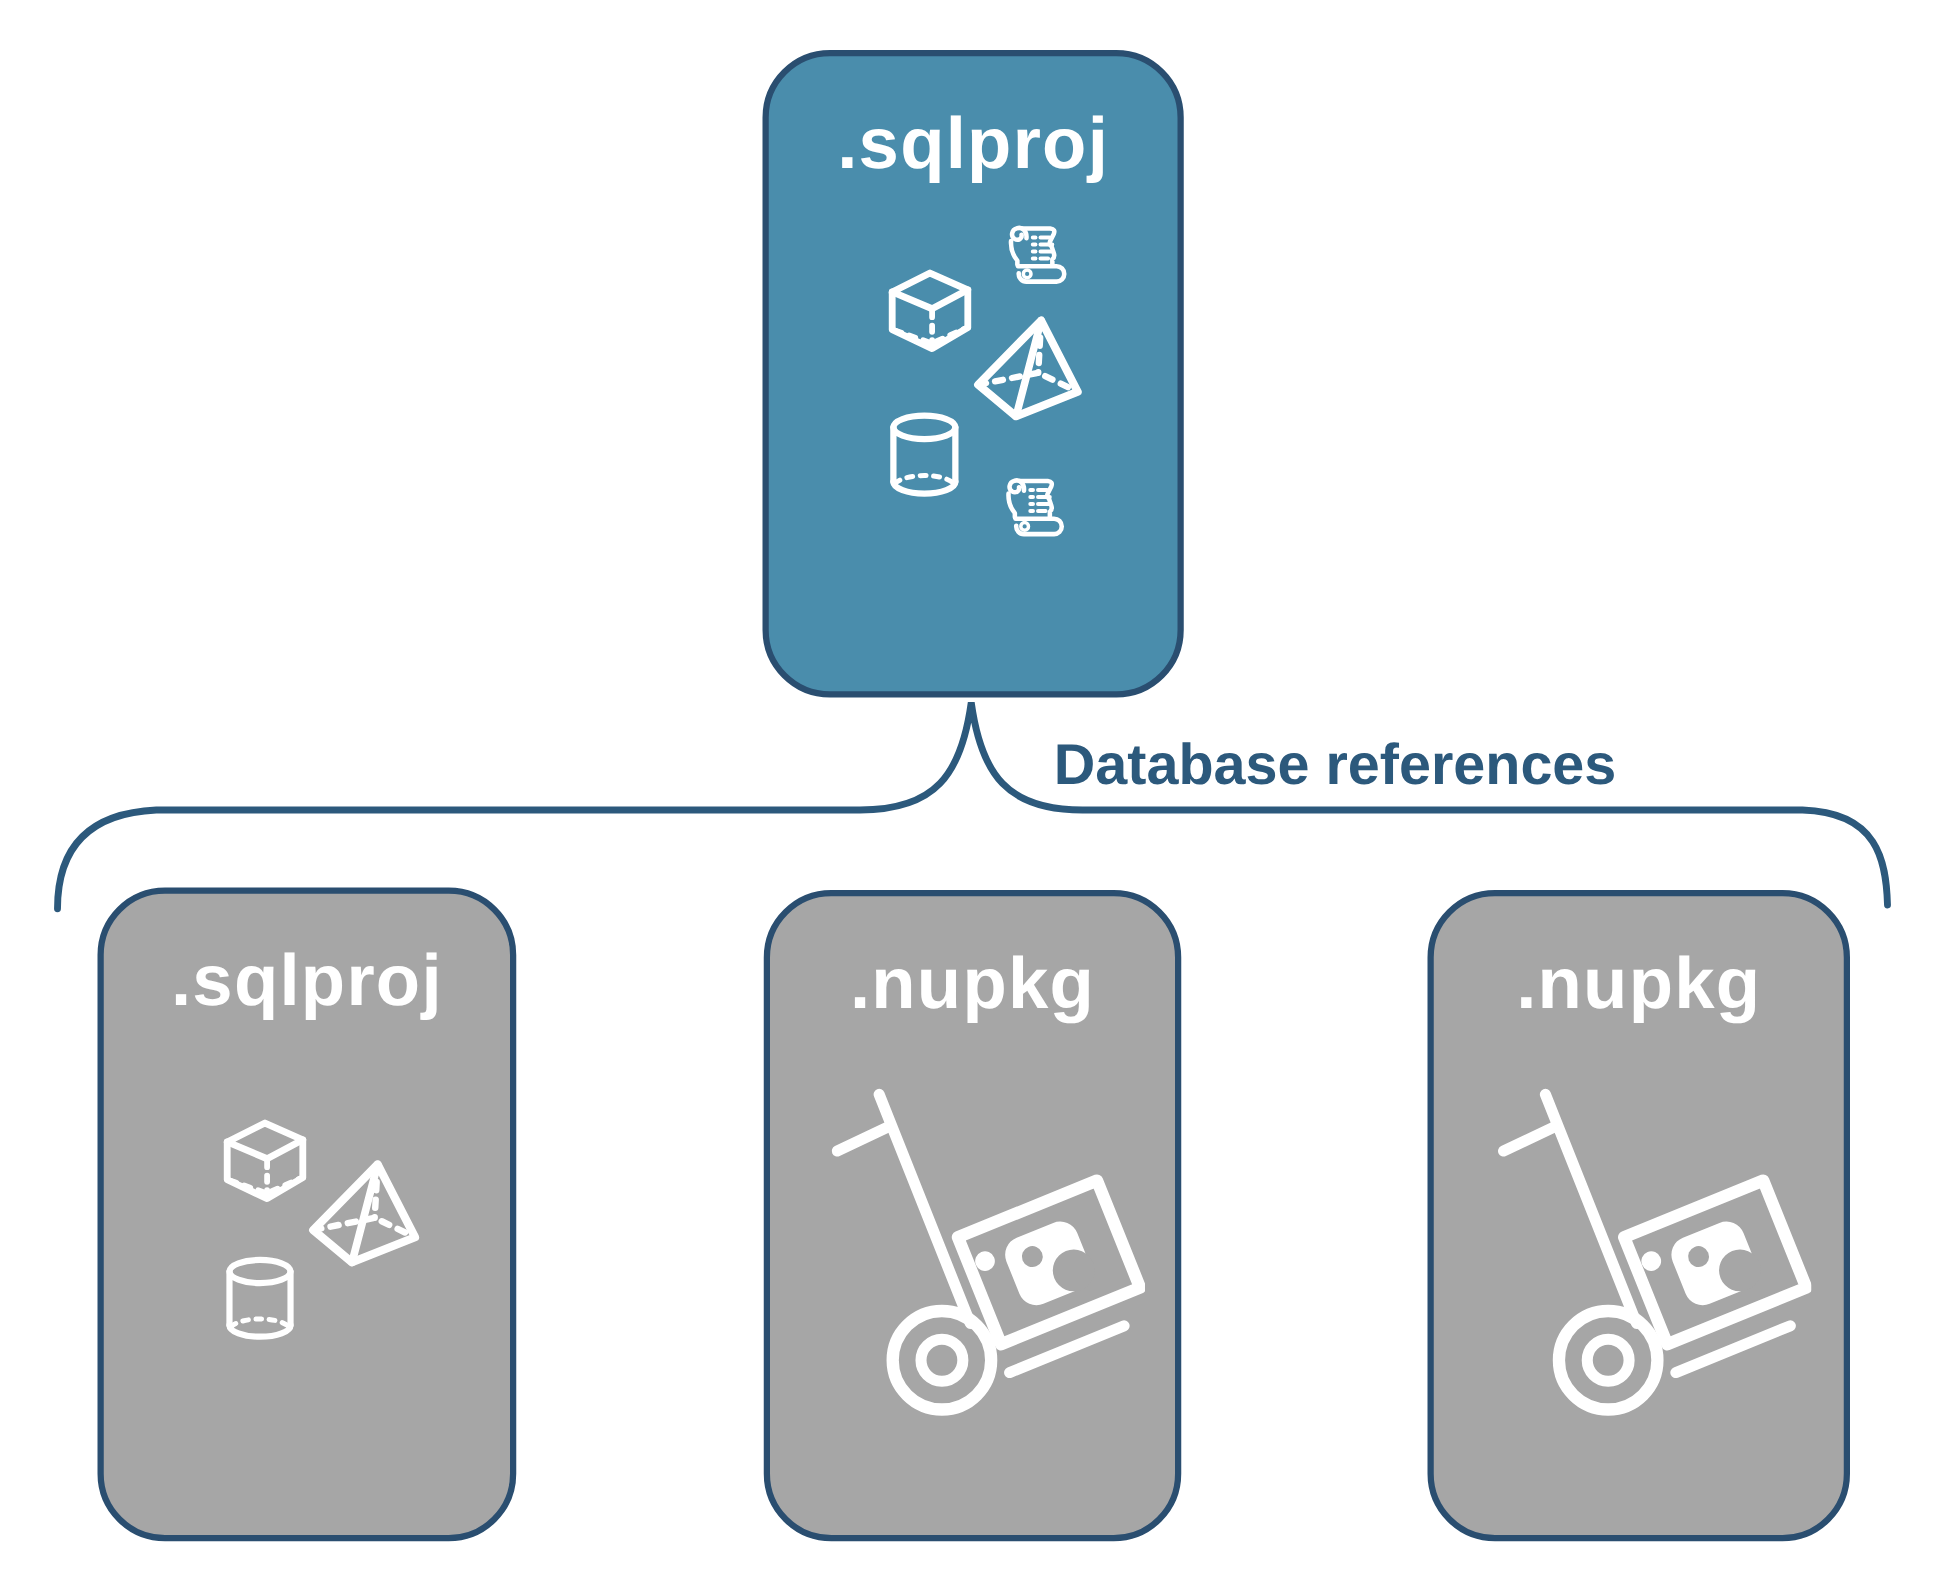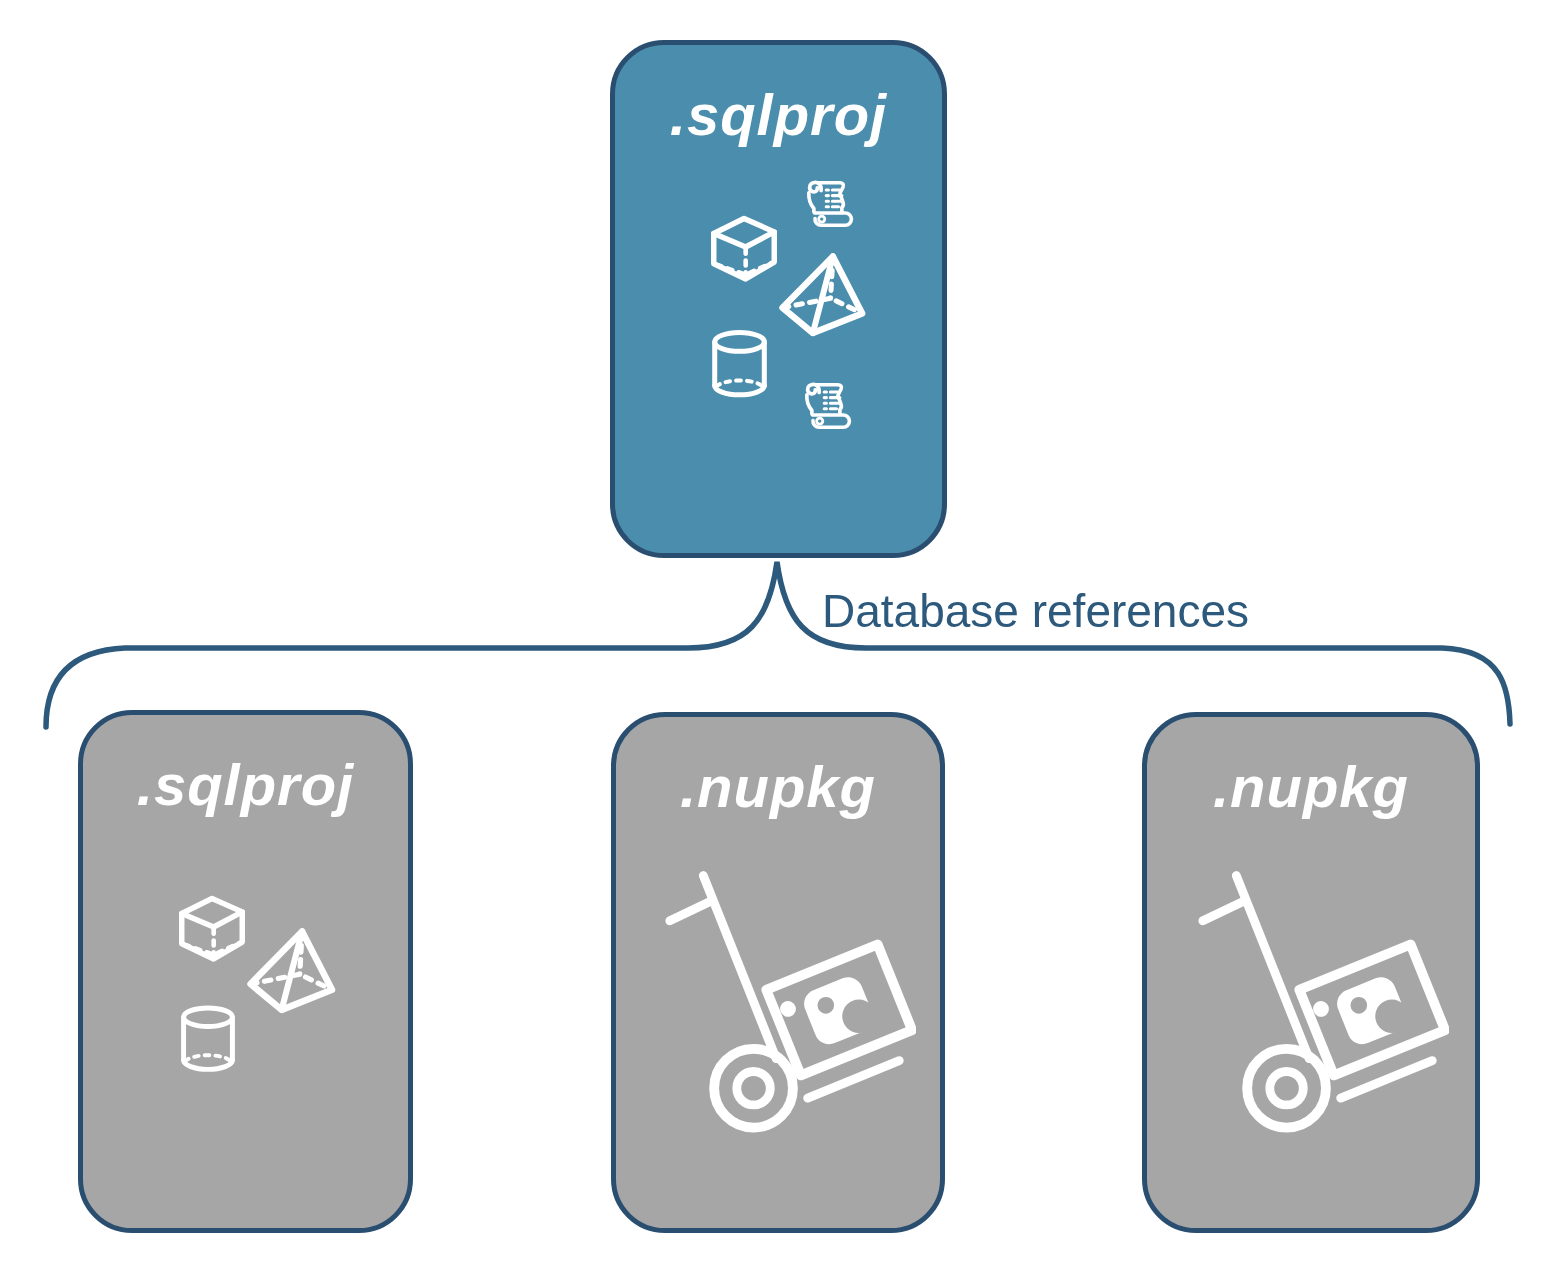--- a/index.html
+++ b/index.html
@@ -8,44 +8,43 @@
     width:1566px;height:1274px;
     background:#ffffff;
     font-family:"Liberation Sans",sans-serif;
     overflow:hidden;
   }
   .card{
     position:absolute;
     box-sizing:border-box;
     border:5px solid #2a4e70;
     border-radius:54px;
-    font-style:italic;
   }
   .card.root{ background:#4a8dac; }
   .card.child{ background:#a6a6a6; }
   .card-title{
     margin-top:36px;
     text-align:center;
     color:#ffffff;
     font-weight:bold;
     font-size:58px;
     letter-spacing:1px;
   }
   .icon{ position:absolute; }
   .icon svg{ display:block; width:100%; height:100%; }
   #brace{
     position:absolute; left:0; top:0;
     width:1566px; height:1274px;
     pointer-events:none;
   }
   #connector-label{
     position:absolute;
-    left:822px; top:584px;
+    left:843px; top:584px;
     color:#2c597c;
-    font-weight:normal;
+    font-weight:bold;
     font-size:46px;
     white-space:nowrap;
   }
   .wire{ stroke:#ffffff; fill:none; stroke-linecap:round; stroke-linejoin:round; }
 </style>
 </head>
 <body>
 
 <div class="canvas">
 

